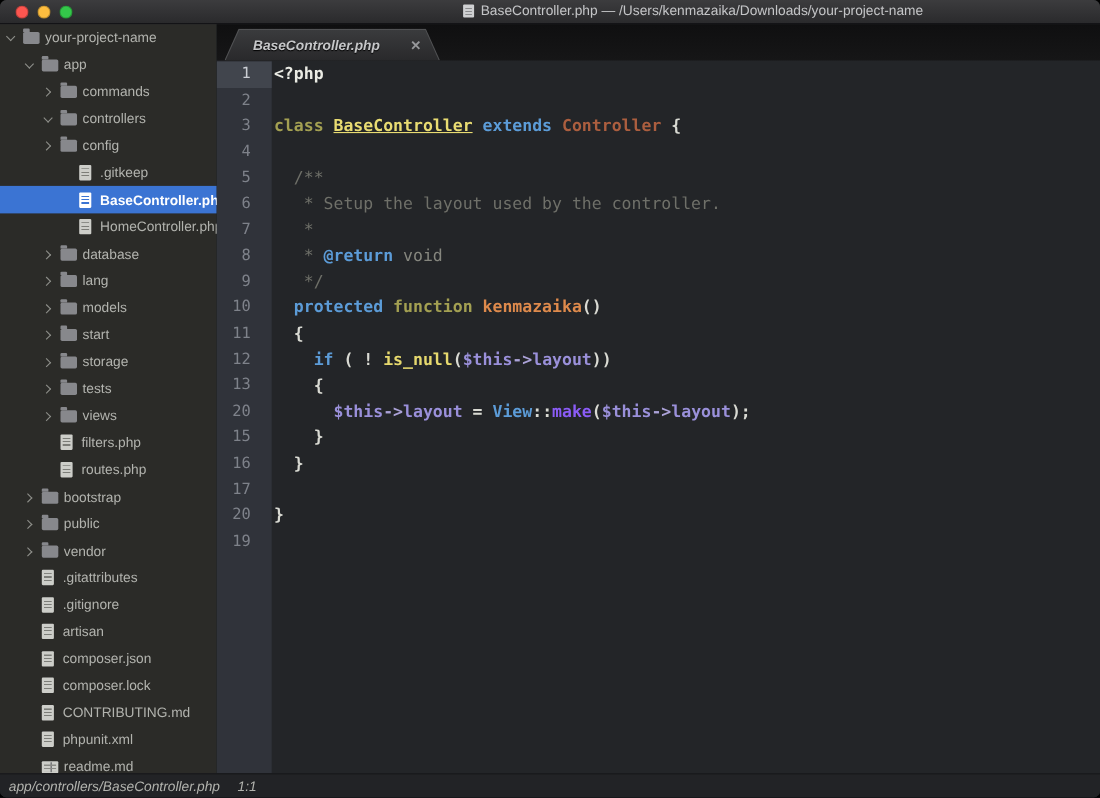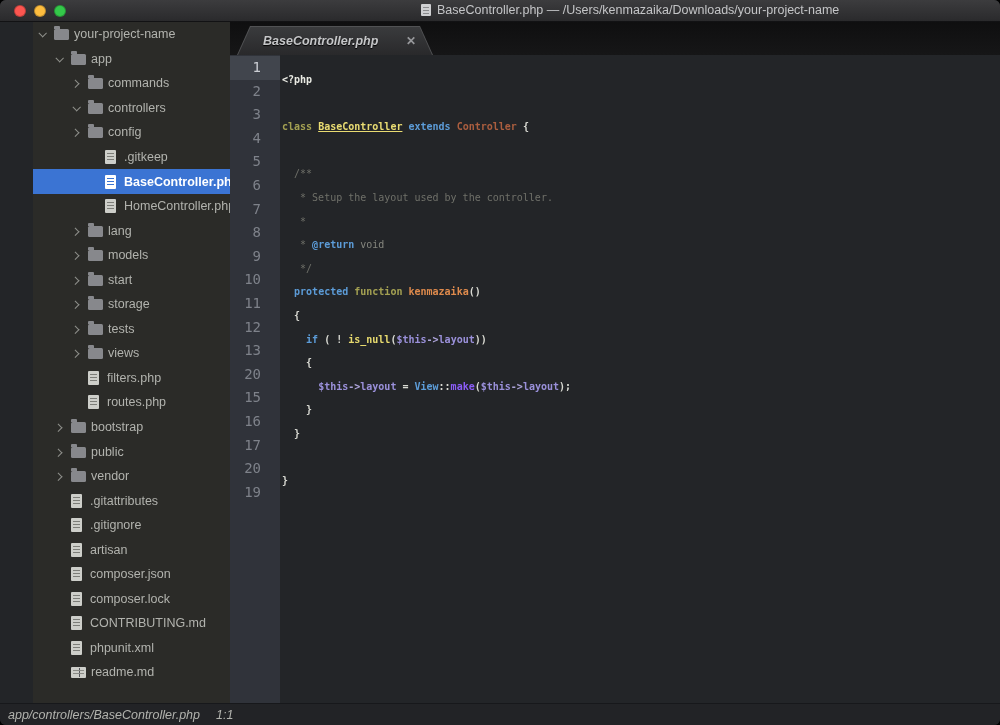--- a/index.html
+++ b/index.html
@@ -12,21 +12,21 @@
               background:linear-gradient(#3c3c3e,#2a2a2c); border-bottom:1px solid #121214; }
   .lights { position:absolute; left:14px; top:5px; display:flex; gap:8px; }
   .light { width:12px; height:12px; border-radius:50%; border:0.5px solid rgba(0,0,0,.25); }
   .title { position:absolute; left:421px; top:0; height:19px; display:flex; align-items:center;
            gap:6px; color:#c4c5c7; font-size:12.5px; white-space:nowrap; }
   .doc-ico { width:10px; height:12px; background:#cfd0d2; border-radius:1px; position:relative; }
   .doc-ico::after { content:''; position:absolute; left:2px; right:2px; top:3px; height:7px;
            background:repeating-linear-gradient(to bottom,#8a8b8d 0,#8a8b8d 1px,transparent 1px,transparent 3px); }
 
   
-  .main { position:absolute; top:22px; bottom:22px; left:0; right:0; display:flex;margin-left:33px; }
+  .main { position:absolute; top:22px; bottom:22px; left:0; right:0; display:flex; }
 
   
   .sidebar { width:197px; flex:none; background:#2b2b28; overflow:hidden; }
   .tree-row { height:24.55px; display:flex; align-items:center; position:relative;
               color:#b2b3ae; font-size:12.5px; white-space:nowrap; }
   .tree-row.selected { background:#3b74d3; color:#fff; font-weight:bold; }
   .chev-box { position:absolute; top:50%; transform:translateY(-50%); width:12px; height:12px;
               display:flex; align-items:center; justify-content:center; }
   .chev { width:6px; height:6px; border-right:1.7px solid #8e8f8a; border-bottom:1.7px solid #8e8f8a; display:block; }
   .chev.right { transform:rotate(-45deg) translateX(-1px); }
@@ -59,21 +59,21 @@
   .tab-label { position:absolute; left:26px; top:0; bottom:0; display:flex; align-items:center;
          font-size:12.5px; font-style:italic; font-weight:bold; color:#c6c7c9; text-shadow:0 1px 1px #000; }
   .tab-close { position:absolute; right:17px; top:50%; transform:translateY(-50%);
          color:#97989b; font-size:12px; font-weight:bold; line-height:1; cursor:default; }
 
   .code-area { flex:1; display:flex; font-family:"DejaVu Sans Mono", monospace; overflow:hidden; }
   .gutter { width:50px; flex:none; background:#30333a; color:#7e828a; font-size:14px;
             text-align:right; padding-top:1px; }
   .num { height:23.6px; line-height:23.6px; padding-right:19px; }
   .num.active { background:#41454d; color:#cbced4; }
-  .code { flex:1; padding-top:13px; padding-left:2px; font-size:10px; font-weight:bold;
+  .code { flex:1; padding-top:1px; padding-left:2px; font-size:15px; font-weight:bold;
           color:#d9dad3; overflow:hidden; }
   .cl { height:23.6px; line-height:23.6px; white-space:pre; }
 
   .t-pun  { color:#d9dad3; }
   .t-php  { color:#eaebe4; }
   .t-kw   { color:#5c9cd8; }
   .t-st   { color:#a3a052; }
   .t-cls  { color:#e9dc72; text-decoration:underline; }
   .t-icl  { color:#ab5e3f; font-weight:bold; }
   .t-fn   { color:#de8a4c; }
@@ -149,20 +149,27 @@
           <span class="icon-file" style="margin-left: 72px;"></span>
           <span>.gitkeep</span>
         </div>
         <div class="tree-row selected">
           <span class="icon-file" style="margin-left: 72px;"></span>
           <span>BaseController.php</span>
         </div>
         <div class="tree-row">
           <span class="icon-file" style="margin-left: 72px;"></span>
           <span>HomeController.php</span>
+        </div>
+        <div class="tree-row">
+          <span class="chev-box" style="left: 37px;">
+            <i class="chev right"></i>
+          </span>
+          <span class="icon-folder" style="margin-left: 55px;"></span>
+          <span>database</span>
         </div>
         <div class="tree-row">
           <span class="chev-box" style="left: 37px;">
             <i class="chev right"></i>
           </span>
           <span class="icon-folder" style="margin-left: 55px;"></span>
           <span>lang</span>
         </div>
         <div class="tree-row">
           <span class="chev-box" style="left: 37px;">

